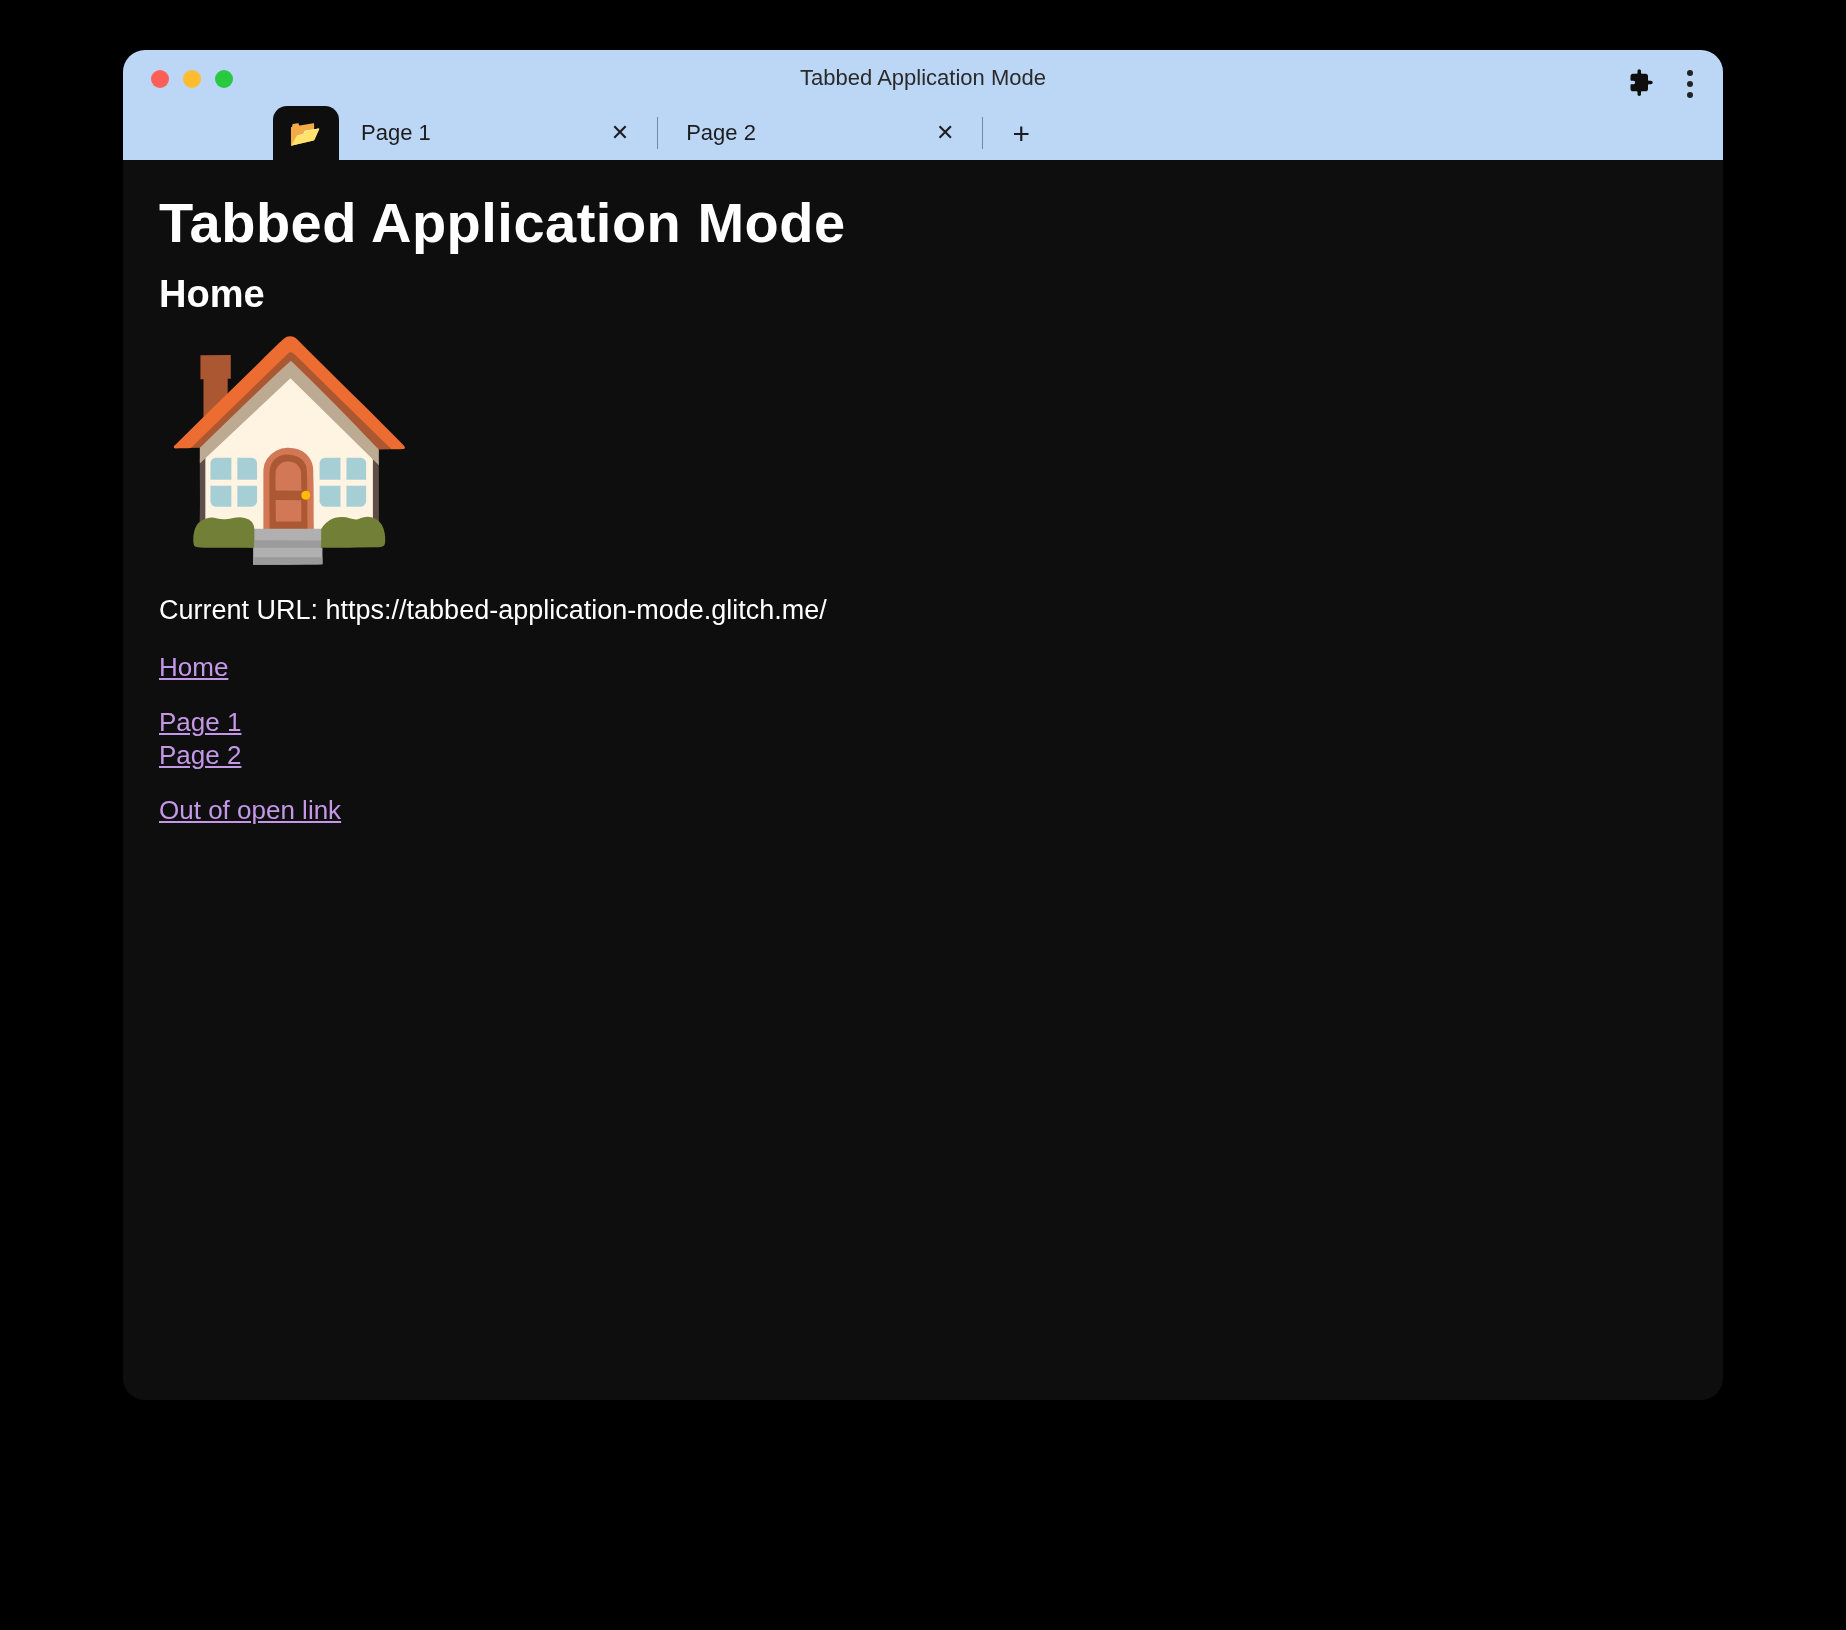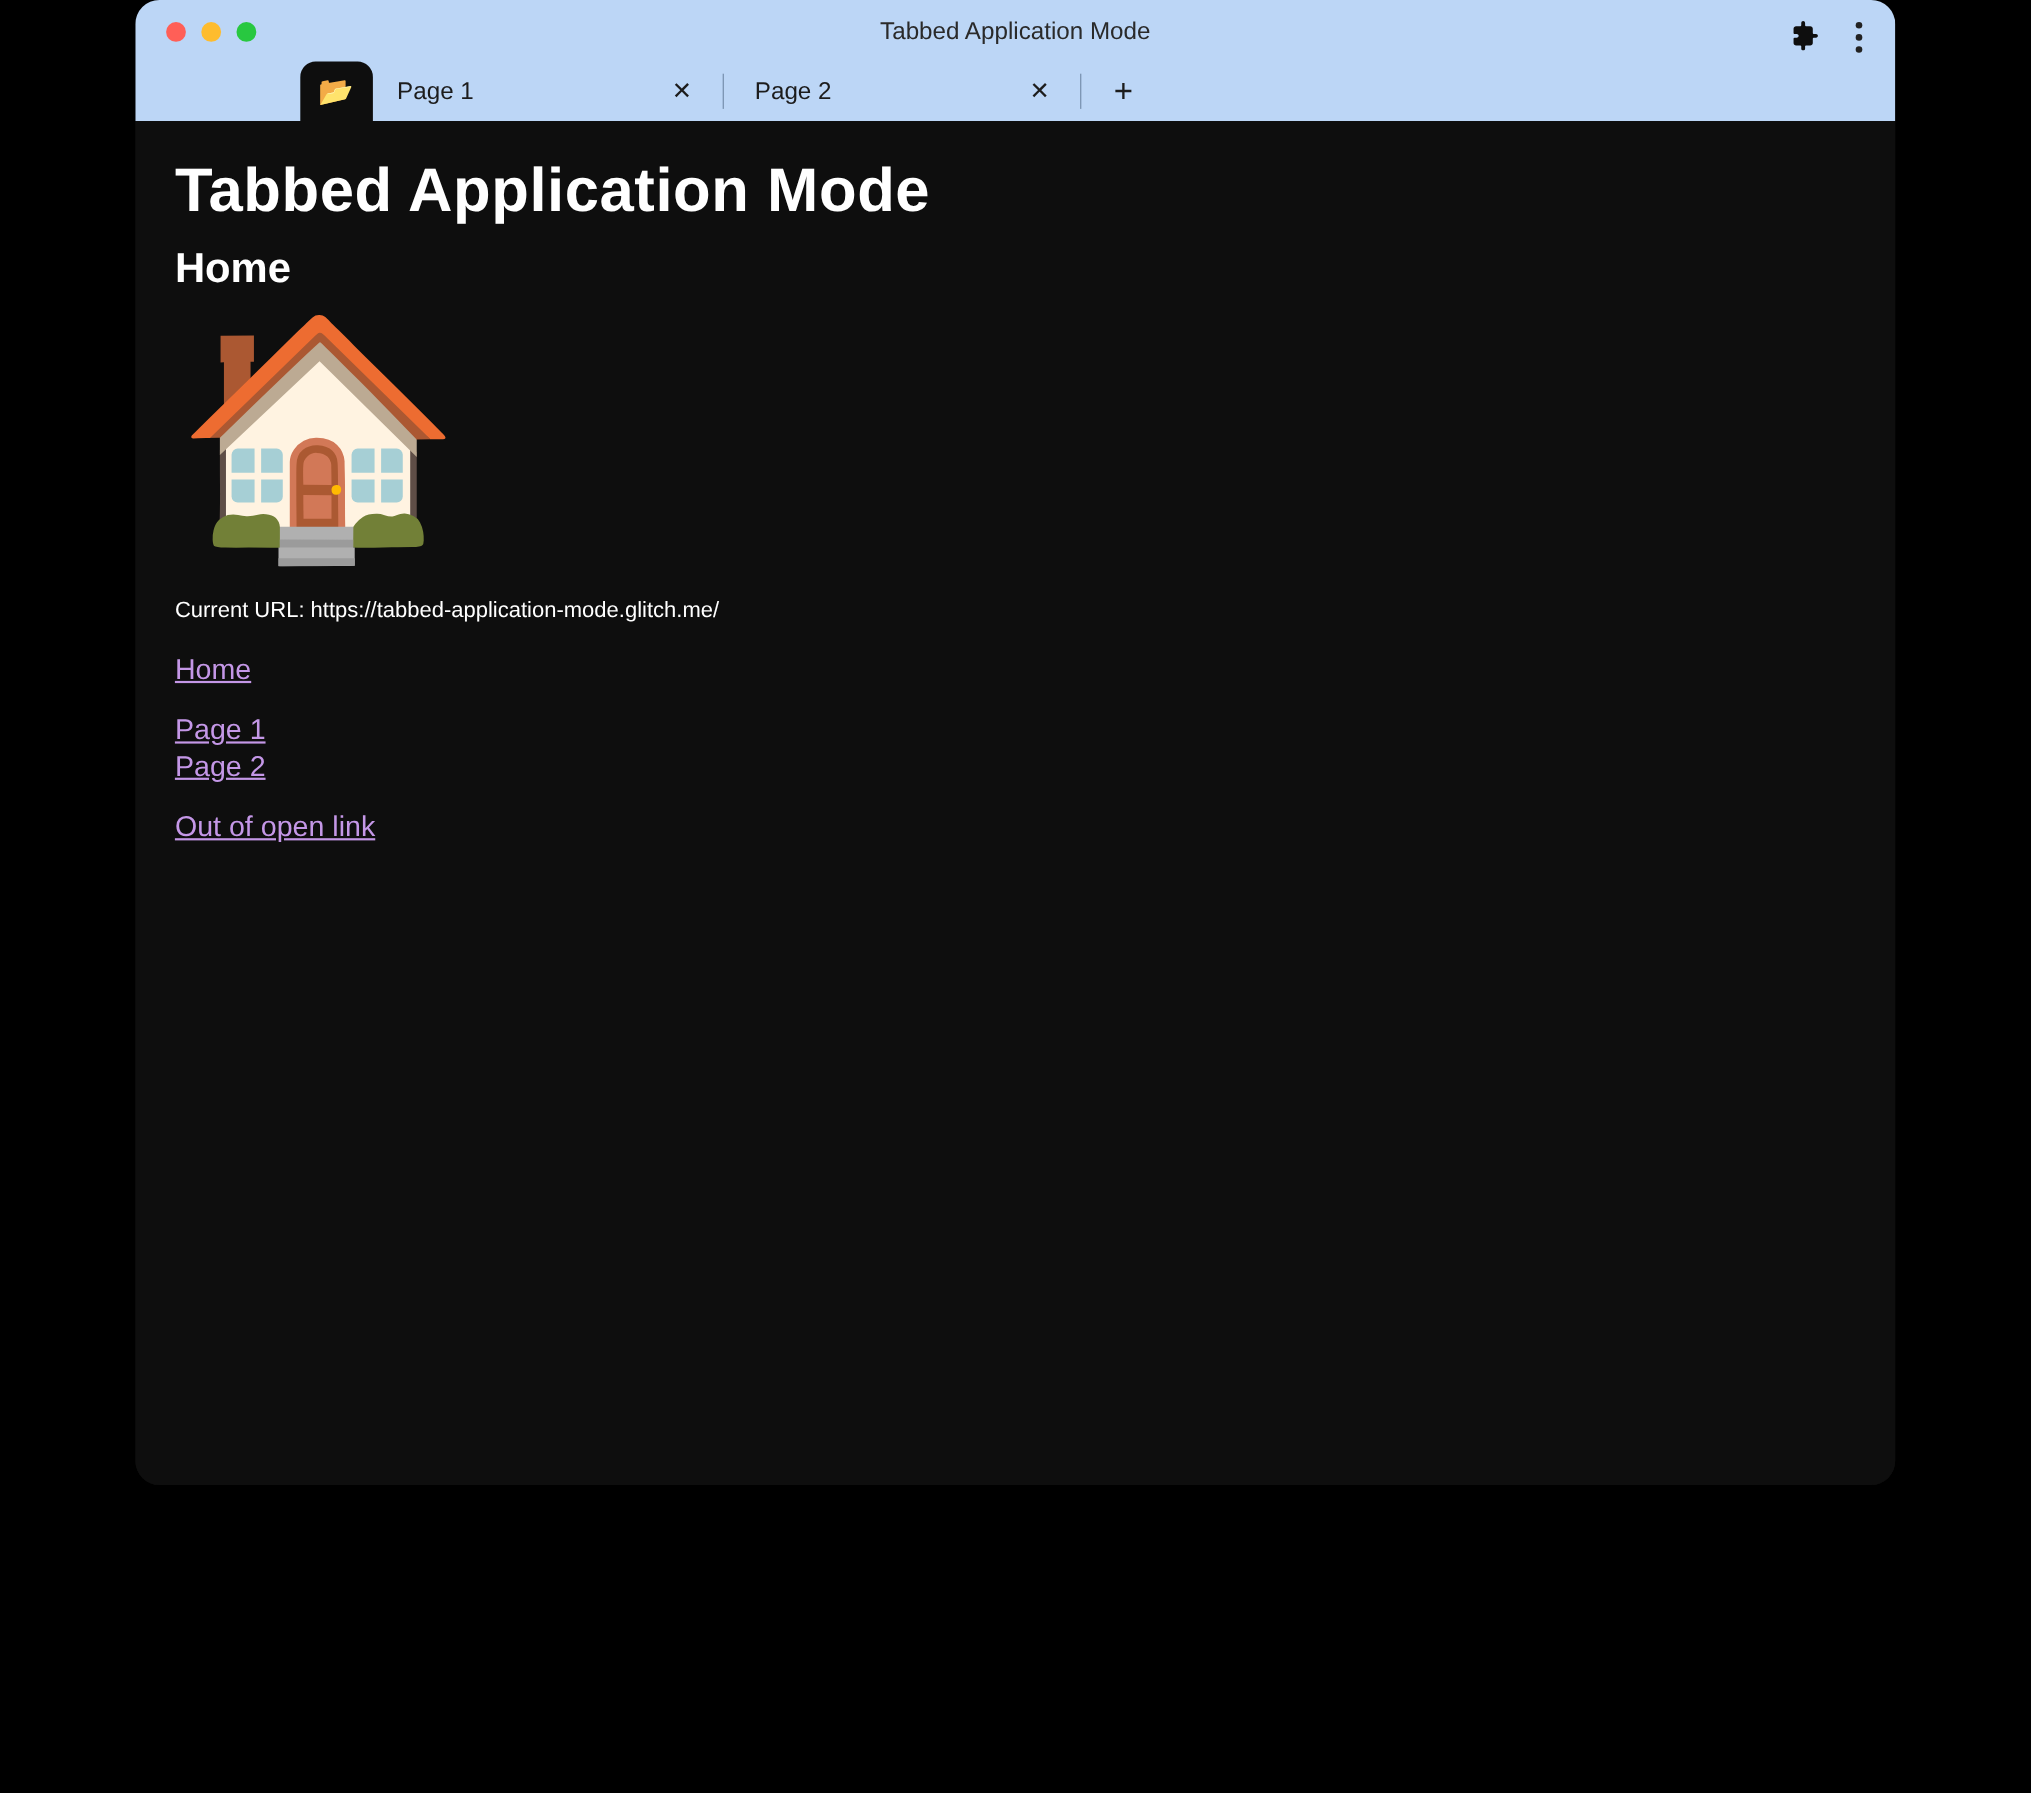--- a/index.html
+++ b/index.html
@@ -1,16 +1,16 @@
 <!DOCTYPE html>
 <html><head>
 <meta charset="utf-8">
 <style>
   html,body{margin:0;padding:0;background:#000;font-family:-apple-system,BlinkMacSystemFont,"Segoe UI",Helvetica,Arial,sans-serif}
-  .stage{width:1846px;height:1630px;position:relative;display:flex;align-items:flex-start;justify-content:center;box-sizing:border-box}
+  .stage{width:1846px;height:1630px;position:relative;display:flex;align-items:flex-start;justify-content:center;padding-top:50px;box-sizing:border-box}
   .window{width:1600px;height:1350px;border-radius:22px;overflow:hidden;box-shadow:0 40px 80px rgba(0,0,0,.6),0 0 0 1px rgba(0,0,0,.25);background:#0e0e0e;display:flex;flex-direction:column}
   
   .titlebar{background:#bcd6f6;height:110px;position:relative;flex:0 0 auto}
   .title-row{height:56px;display:flex;align-items:center;justify-content:center;position:relative}
   .app-title{font-size:22px;color:#2a2a2a}
   .traffic{position:absolute;left:28px;top:20px;display:flex;gap:14px}
   .dot{width:18px;height:18px;border-radius:50%}
   .dot.r{background:#ff5f57}
   .dot.y{background:#febc2e}
   .dot.g{background:#28c840}
@@ -25,21 +25,21 @@
   .tab{height:54px;display:flex;align-items:center;padding:0 22px;gap:180px;position:relative;color:#1c1c1c}
   .tab .label{font-size:22px}
   .tab .close{font-size:22px;font-weight:500;color:#1c1c1c;cursor:pointer}
   .tab-sep{width:1px;height:32px;background:#6f88a5;margin:0 6px;align-self:center}
   .newtab{width:44px;height:44px;display:flex;align-items:center;justify-content:center;font-size:30px;color:#1c1c1c;margin-left:10px;margin-bottom:4px}
   
   .content{flex:1 1 auto;background:#0e0e0e;color:#fff;padding:20px 36px 40px 36px;overflow:auto}
   h1{font-size:56px;margin:10px 0 18px 0;font-weight:800;letter-spacing:.5px}
   h2{font-size:38px;margin:18px 0 26px 0;font-weight:800}
   .hero{font-size:210px;line-height:1;margin:10px 0 40px 0}
-  p{font-size:20px;margin:24px 0;line-height:1.35}
+  p{font-size:27px;margin:24px 0;line-height:1.35}
   a.link{color:#c497e7;text-decoration:underline;font-size:26px}
   .link-block{margin:24px 0}
   .link-block a{display:block;margin:2px 0}
 </style>
 </head>
 <body>
 
 <div class="stage">
   <div class="window">
 

